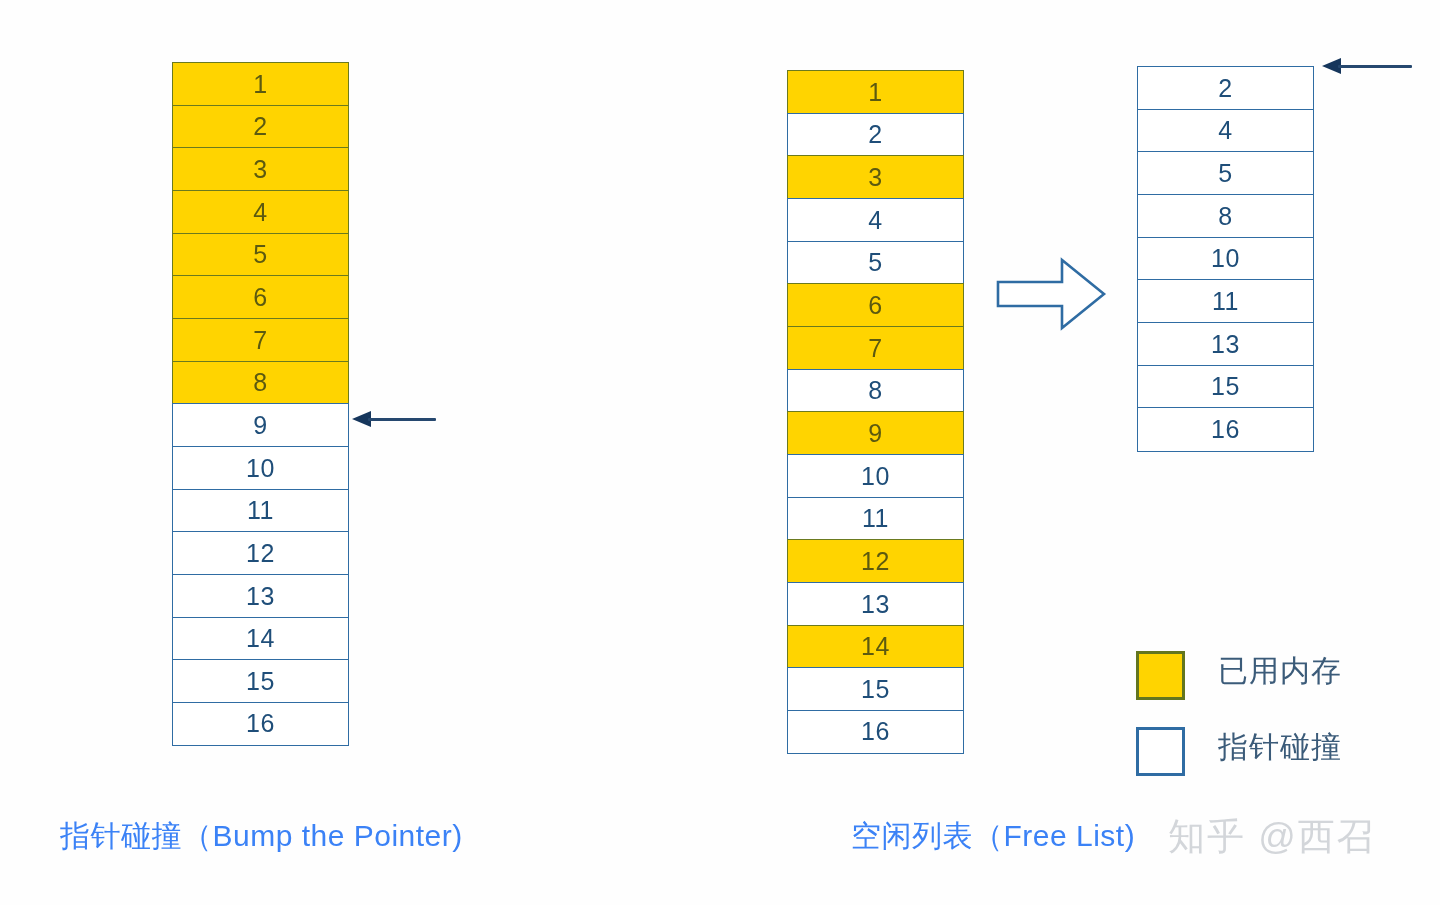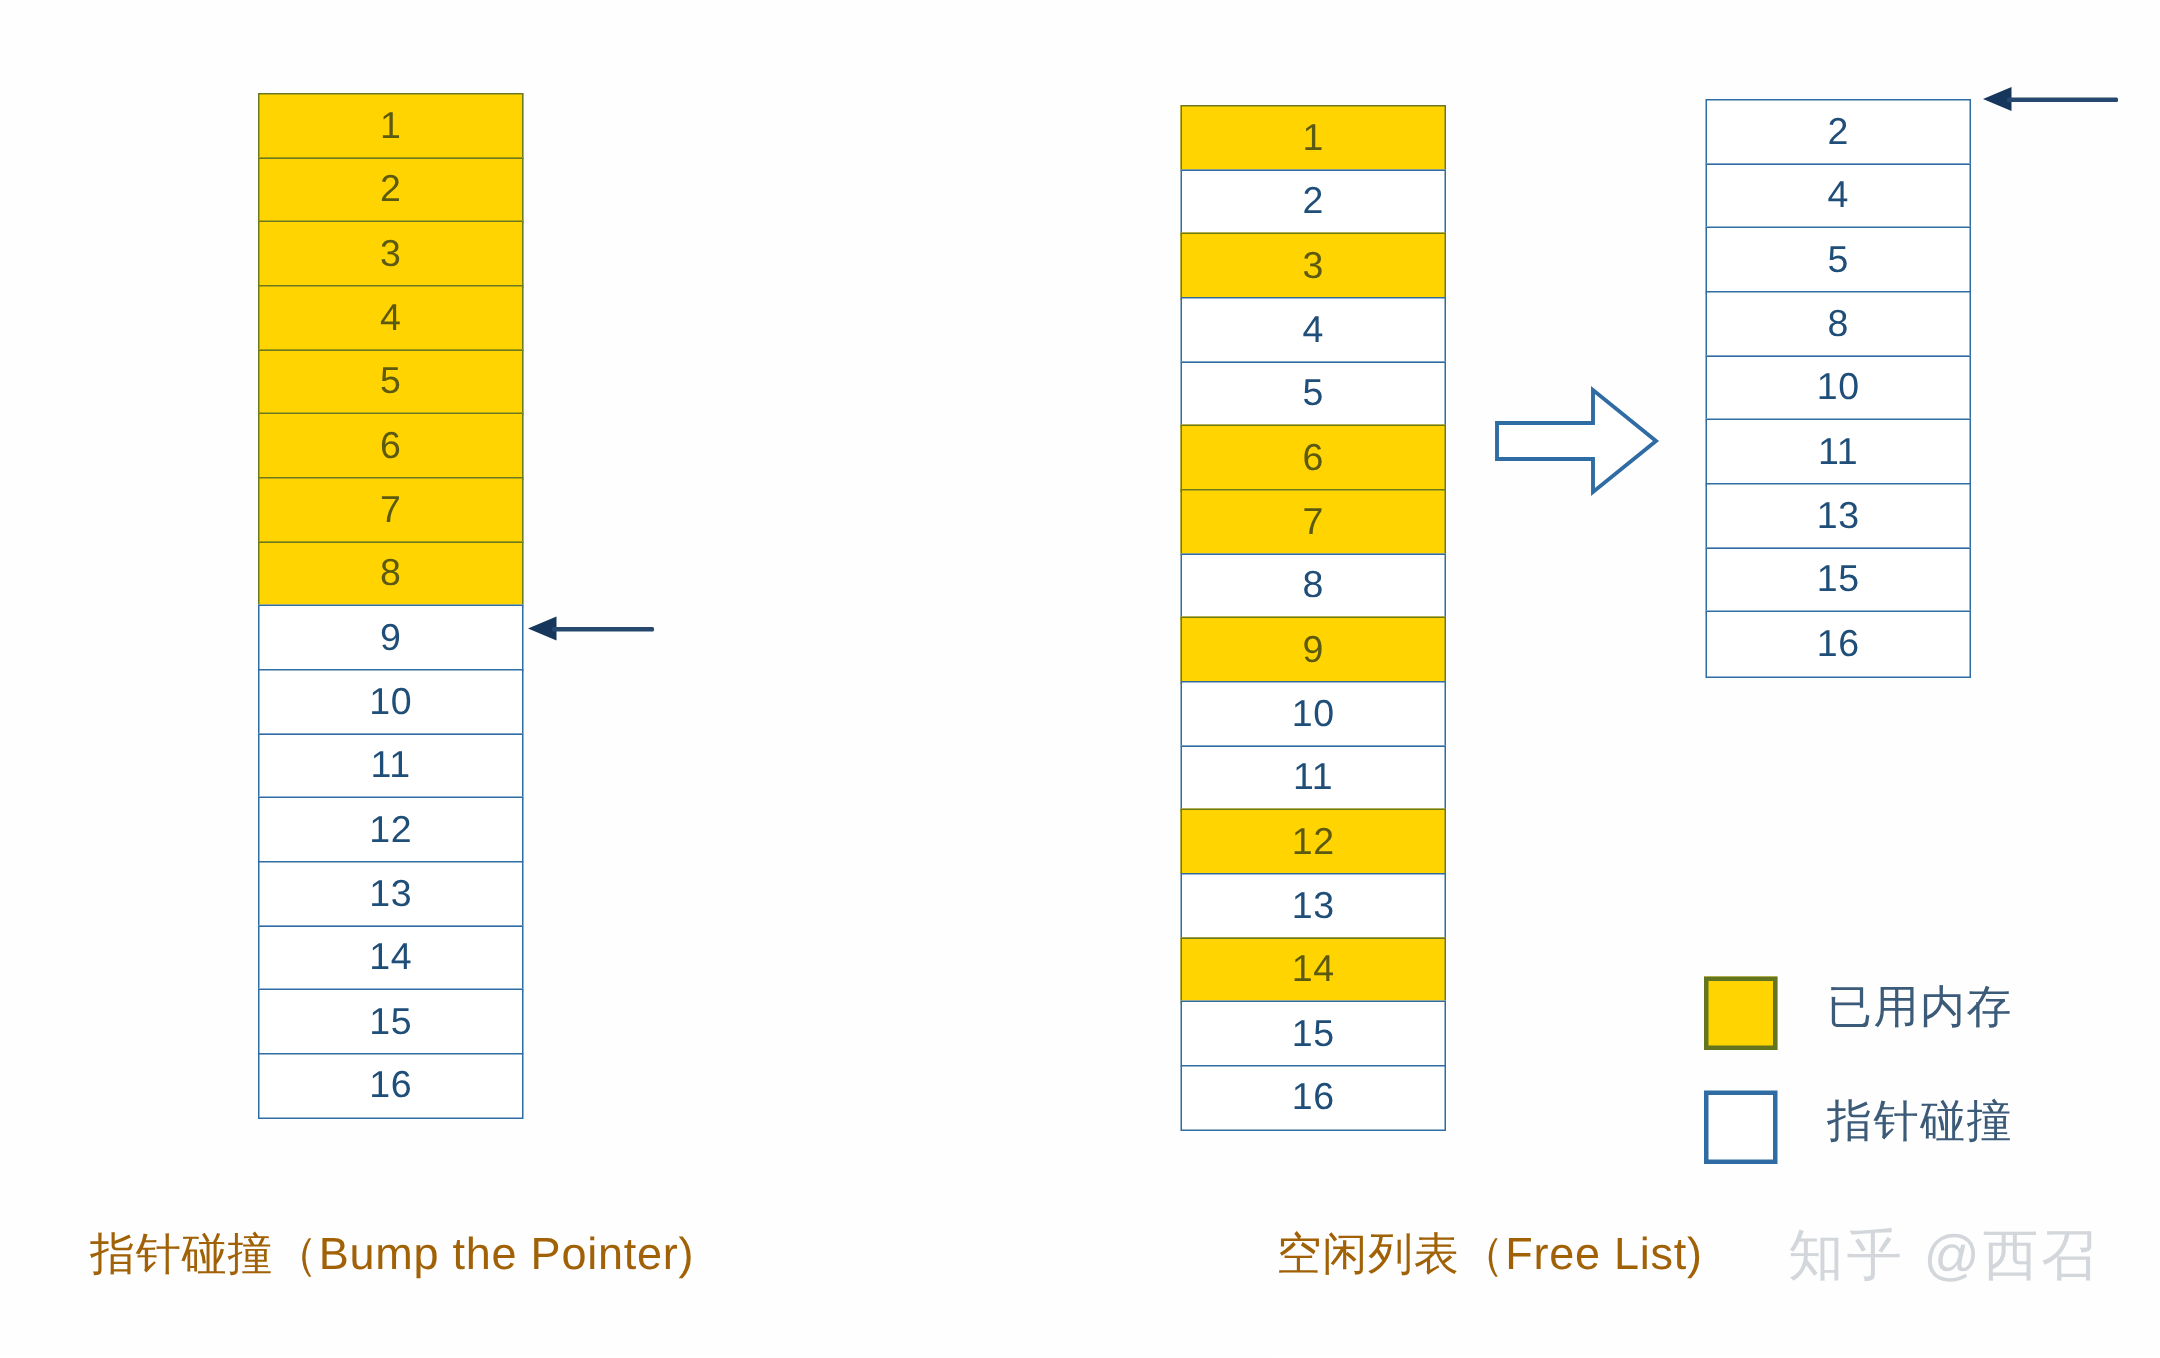--- a/index.html
+++ b/index.html
@@ -108,36 +108,35 @@
     font-size: 30px;
     color: #3b5b79;
     white-space: nowrap;
     letter-spacing: 1px;
   }
 
   
   .caption {
     position: absolute;
     font-size: 30px;
-    color: #a16207;
+    color: #3b82f6;
     white-space: nowrap;
     letter-spacing: 0.5px;
   }
 
   
   #watermark {
     position: absolute;
     left: 1168px;
     top: 812px;
     font-size: 37px;
     color: #d3d6da;
     letter-spacing: 2px;
     white-space: nowrap;
     user-select: none;
-    margin-left: 24px;
   }
 </style>
 </head>
 <body>
 
 <div id="canvas">
 
   <div class="column" id="left-column" style="left:172px; top:62px;">
       <div class="cell used">
         <span>1</span>

